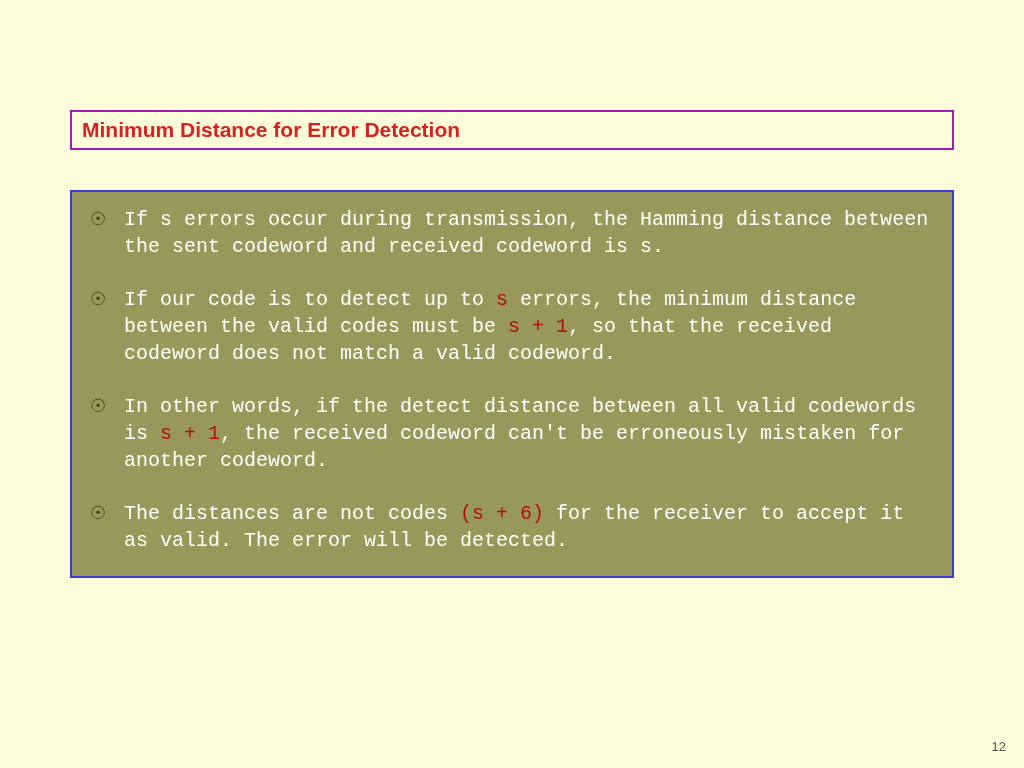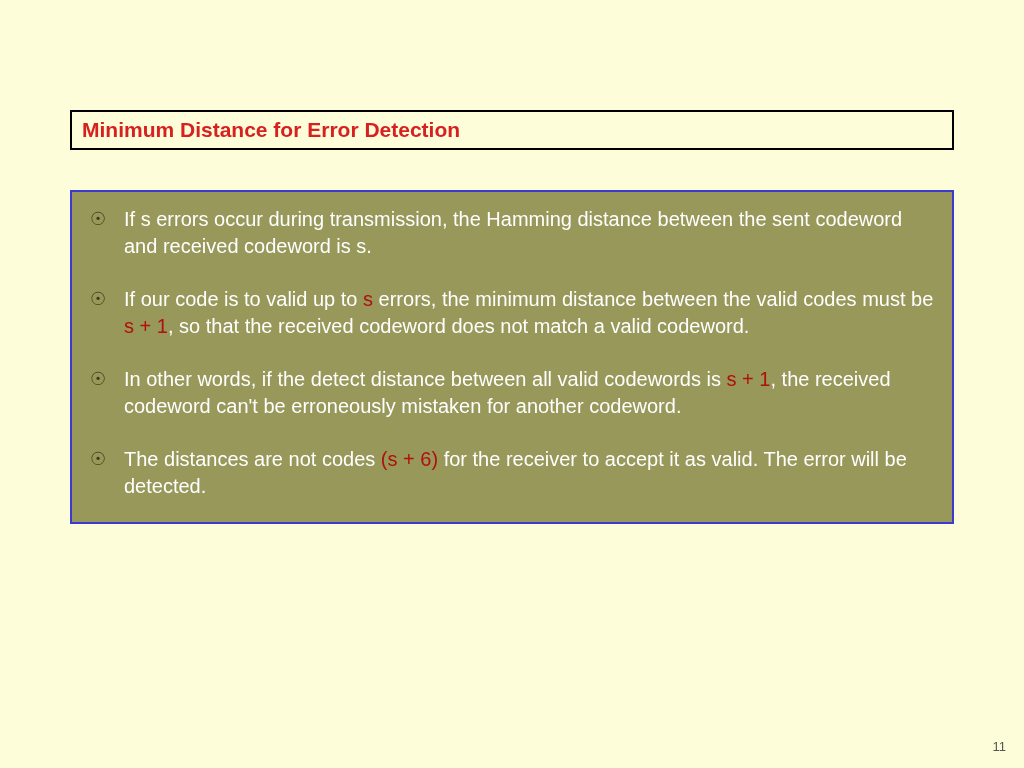--- a/index.html
+++ b/index.html
@@ -7,21 +7,21 @@
   body {
     background: #fdfdd9;
     font-family: Arial, Helvetica, sans-serif;
     position: relative;
   }
   .title-box {
     position: absolute;
     left: 70px;
     top: 110px;
     width: 884px;
-    border: 2px solid #000000;
+    border: 2px solid #a21caf;
     background: #fdfdd9;
     padding: 6px 10px;
   }
   .title-text {
     color: #d82020;
     font-weight: bold;
     font-size: 21px;
   }
   .content-box {
     position: absolute;
@@ -41,21 +41,21 @@
     line-height: 1.35;
   }
   .bullet-item:last-child { margin-bottom: 4px; }
   .bullet-marker {
     flex: 0 0 auto;
     width: 34px;
     color: #3a3a1a;
     font-size: 18px;
     line-height: 1.5;
   }
-  .bullet-body { flex: 1 1 auto; }
+  .bullet-body { flex: 1 1 auto; font-family: Liberation Mono, monospace; }
   .hl { color: #b01010; }
   .page-num {
     position: absolute;
     right: 18px;
     bottom: 14px;
     font-size: 13px;
     color: #555;
   }
 </style>
 </head>
@@ -68,33 +68,33 @@
 <div class="content-box">
 
   <div class="bullet-item">
     <div class="bullet-marker">☉</div>
     <div class="bullet-body">If s errors occur during transmission, the Hamming distance between the sent codeword and received codeword is s.</div>
   </div>
 
   <div class="bullet-item">
     <div class="bullet-marker">☉</div>
     <div class="bullet-body">
-      <span>If our code is to valid up to </span><span class="hl">s</span><span> errors, the minimum distance between the valid codes must be </span><span class="hl">s + 1</span><span>, so that the received codeword does not match a valid codeword.</span>
+      <span>If our code is to detect up to </span><span class="hl">s</span><span> errors, the minimum distance between the valid codes must be </span><span class="hl">s + 1</span><span>, so that the received codeword does not match a valid codeword.</span>
     </div>
   </div>
 
   <div class="bullet-item">
     <div class="bullet-marker">☉</div>
     <div class="bullet-body">
       <span>In other words, if the detect distance between all valid codewords is </span><span class="hl">s + 1</span><span>, the received codeword can't be erroneously mistaken for another codeword.</span>
     </div>
   </div>
 
   <div class="bullet-item">
     <div class="bullet-marker">☉</div>
     <div class="bullet-body">
       <span>The distances are not codes </span><span class="hl">(s + 6)</span><span> for the receiver to accept it as valid. The error will be detected.</span>
     </div>
   </div>
 
 </div>
 
-<div class="page-num">11</div>
+<div class="page-num">12</div>
 
 </body></html>

